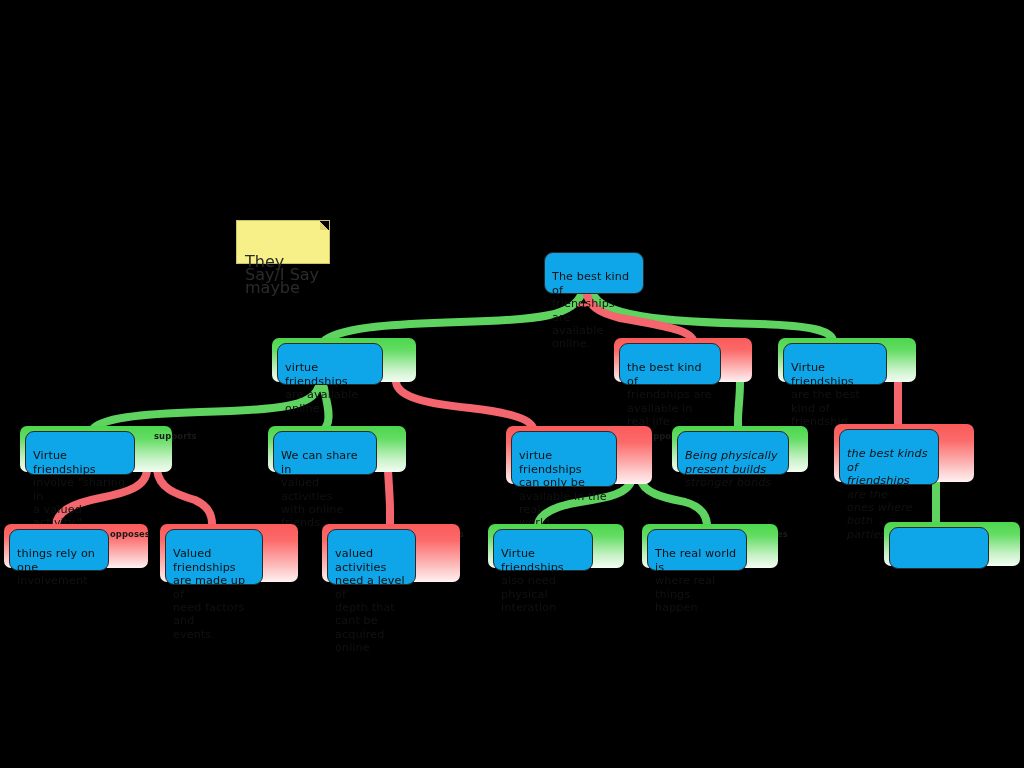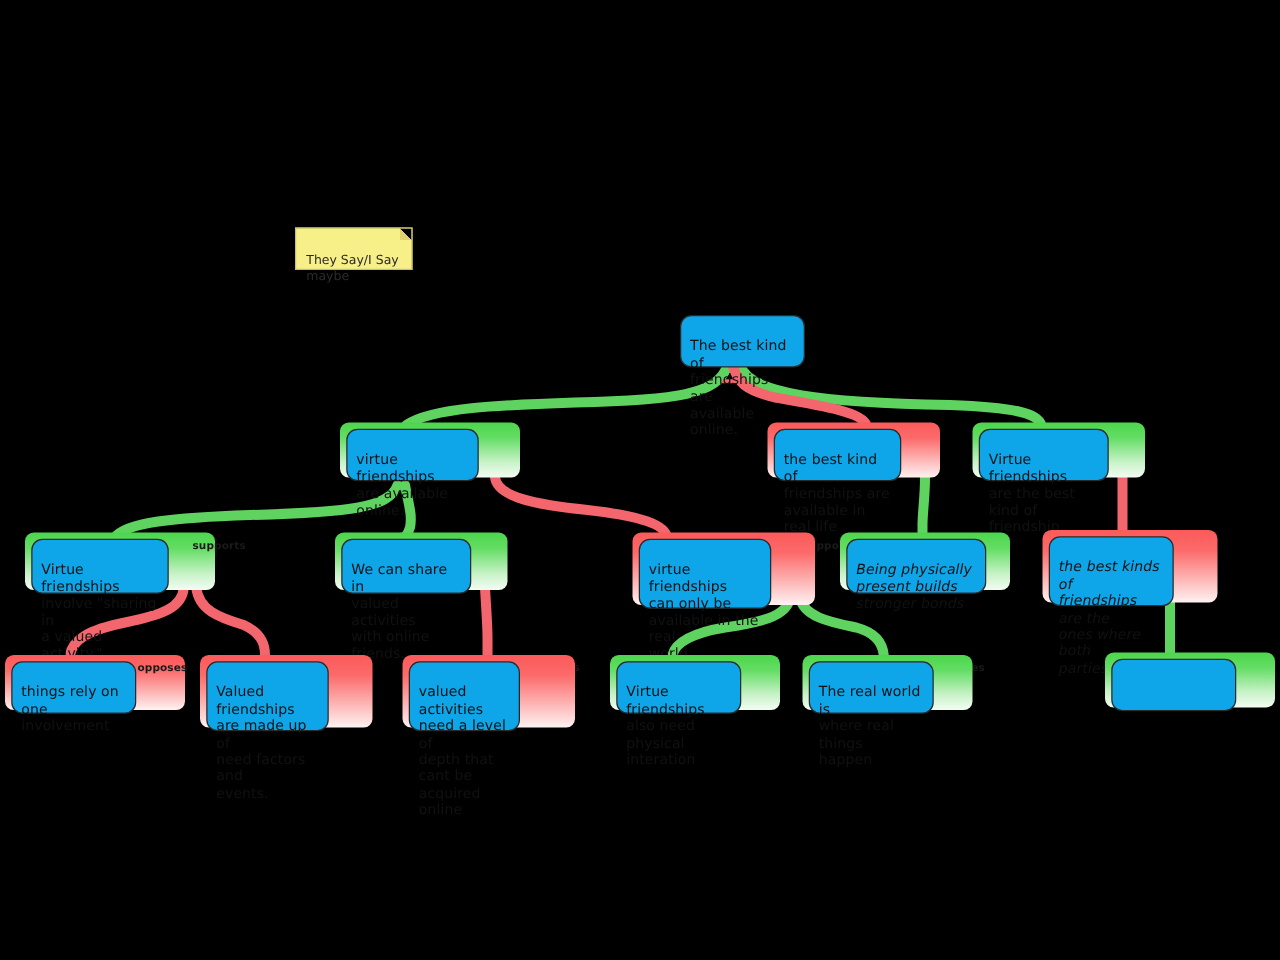--- a/index.html
+++ b/index.html
@@ -20,23 +20,23 @@
        border:1.4px solid #2a2a2a;border-radius:9px;
        box-sizing:border-box;padding:4px 7px 3px 7px;
        color:#111;font-size:11.2px;line-height:13.4px;
        letter-spacing:.1px;white-space:pre-line;}
 
   .badge{position:absolute;top:5px;font-size:8.4px;color:#1a1a1a;
          letter-spacing:.1px;white-space:nowrap;font-weight:bold;}
 
   
   .sticky{position:absolute;background:#f7f089;
-          color:#2b2b2b;font-size:10px;line-height:13px;
-          padding:6px 8px;box-sizing:border-box;white-space:pre-line;
-          border:1px solid #c9c26a;}
+          color:#2b2b2b;font-size:16px;line-height:13px;
+          padding:21px 8px;box-sizing:border-box;white-space:pre-line;
+          border:1px solid #c9c26a;margin-top:38px;}
   .sticky .fold{position:absolute;right:0;top:0;width:9px;height:9px;
         background:linear-gradient(225deg,#000 0 50%,#ded36f 50% 100%);}
 </style>
 </head>
 <body>
 
 <div id="canvas">
 
   <svg id="links" viewBox="0 0 1024 768">
     <g fill="none" stroke-linecap="round" stroke-width="8">

